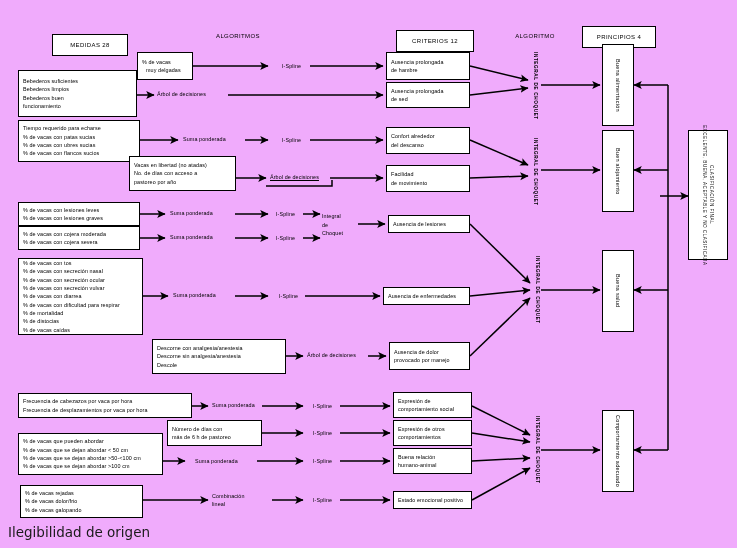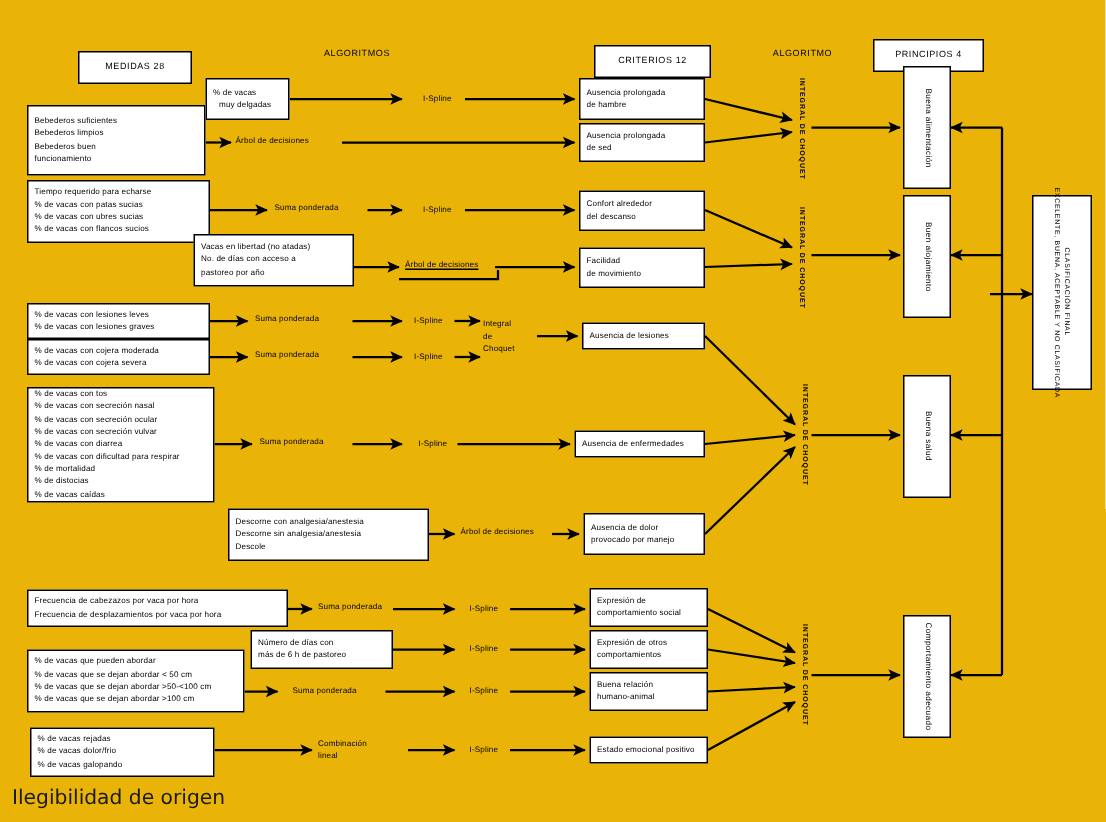--- a/index.html
+++ b/index.html
@@ -1,17 +1,17 @@
 <!DOCTYPE html>
 <html><head>
 <meta charset="utf-8">
 <style>
   html,body{margin:0;padding:0;background:#ffffff;}
   body{font-family:"Liberation Sans",sans-serif;}
-  #page{position:relative;width:737px;height:548px;background:#eab308;overflow:hidden;}
+  #page{position:relative;width:737px;height:548px;background:#f0abfc;overflow:hidden;}
   #canvas{position:absolute;left:0;top:0;width:737px;height:548px;}
   .node{position:absolute;box-sizing:border-box;display:flex;flex-direction:column;justify-content:center;
         font-size:5.4px;line-height:1.55;color:#000;letter-spacing:.1px;}
   .boxed{border:1px solid #000;background:#fff;padding:3px 4px;}
   .plain{background:transparent;}
   .lft{align-items:flex-start;text-align:left;}
   .hdr{position:absolute;font-size:6px;letter-spacing:.4px;color:#000;text-align:center;
        display:flex;align-items:center;justify-content:center;}
   .hdr.boxed{border:1px solid #000;}
   .vert{position:absolute;box-sizing:border-box;display:flex;align-items:center;justify-content:center;}

